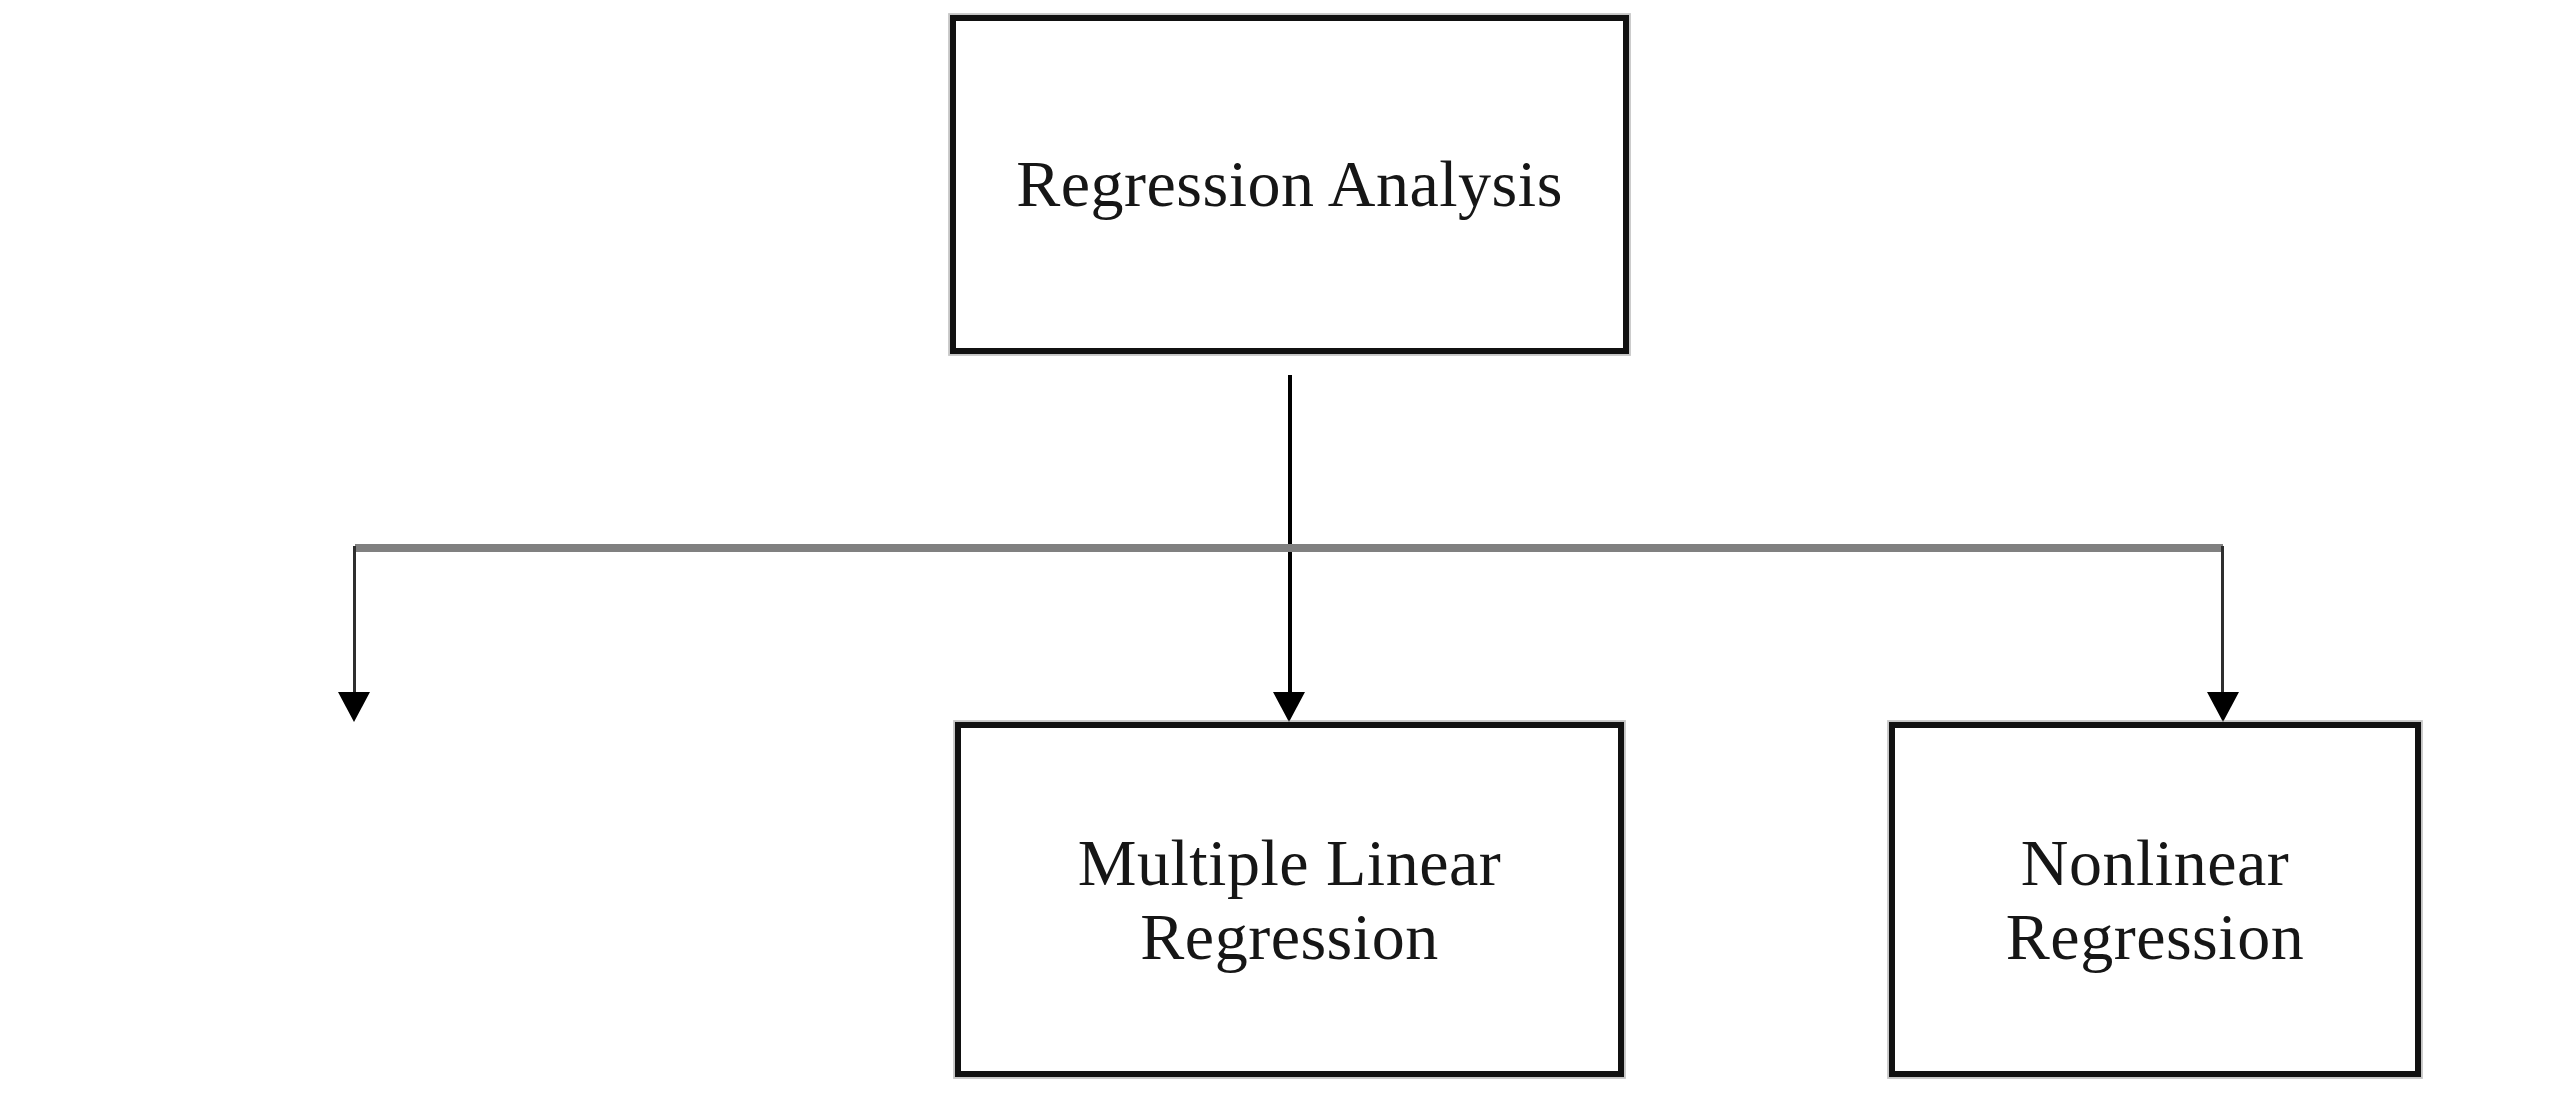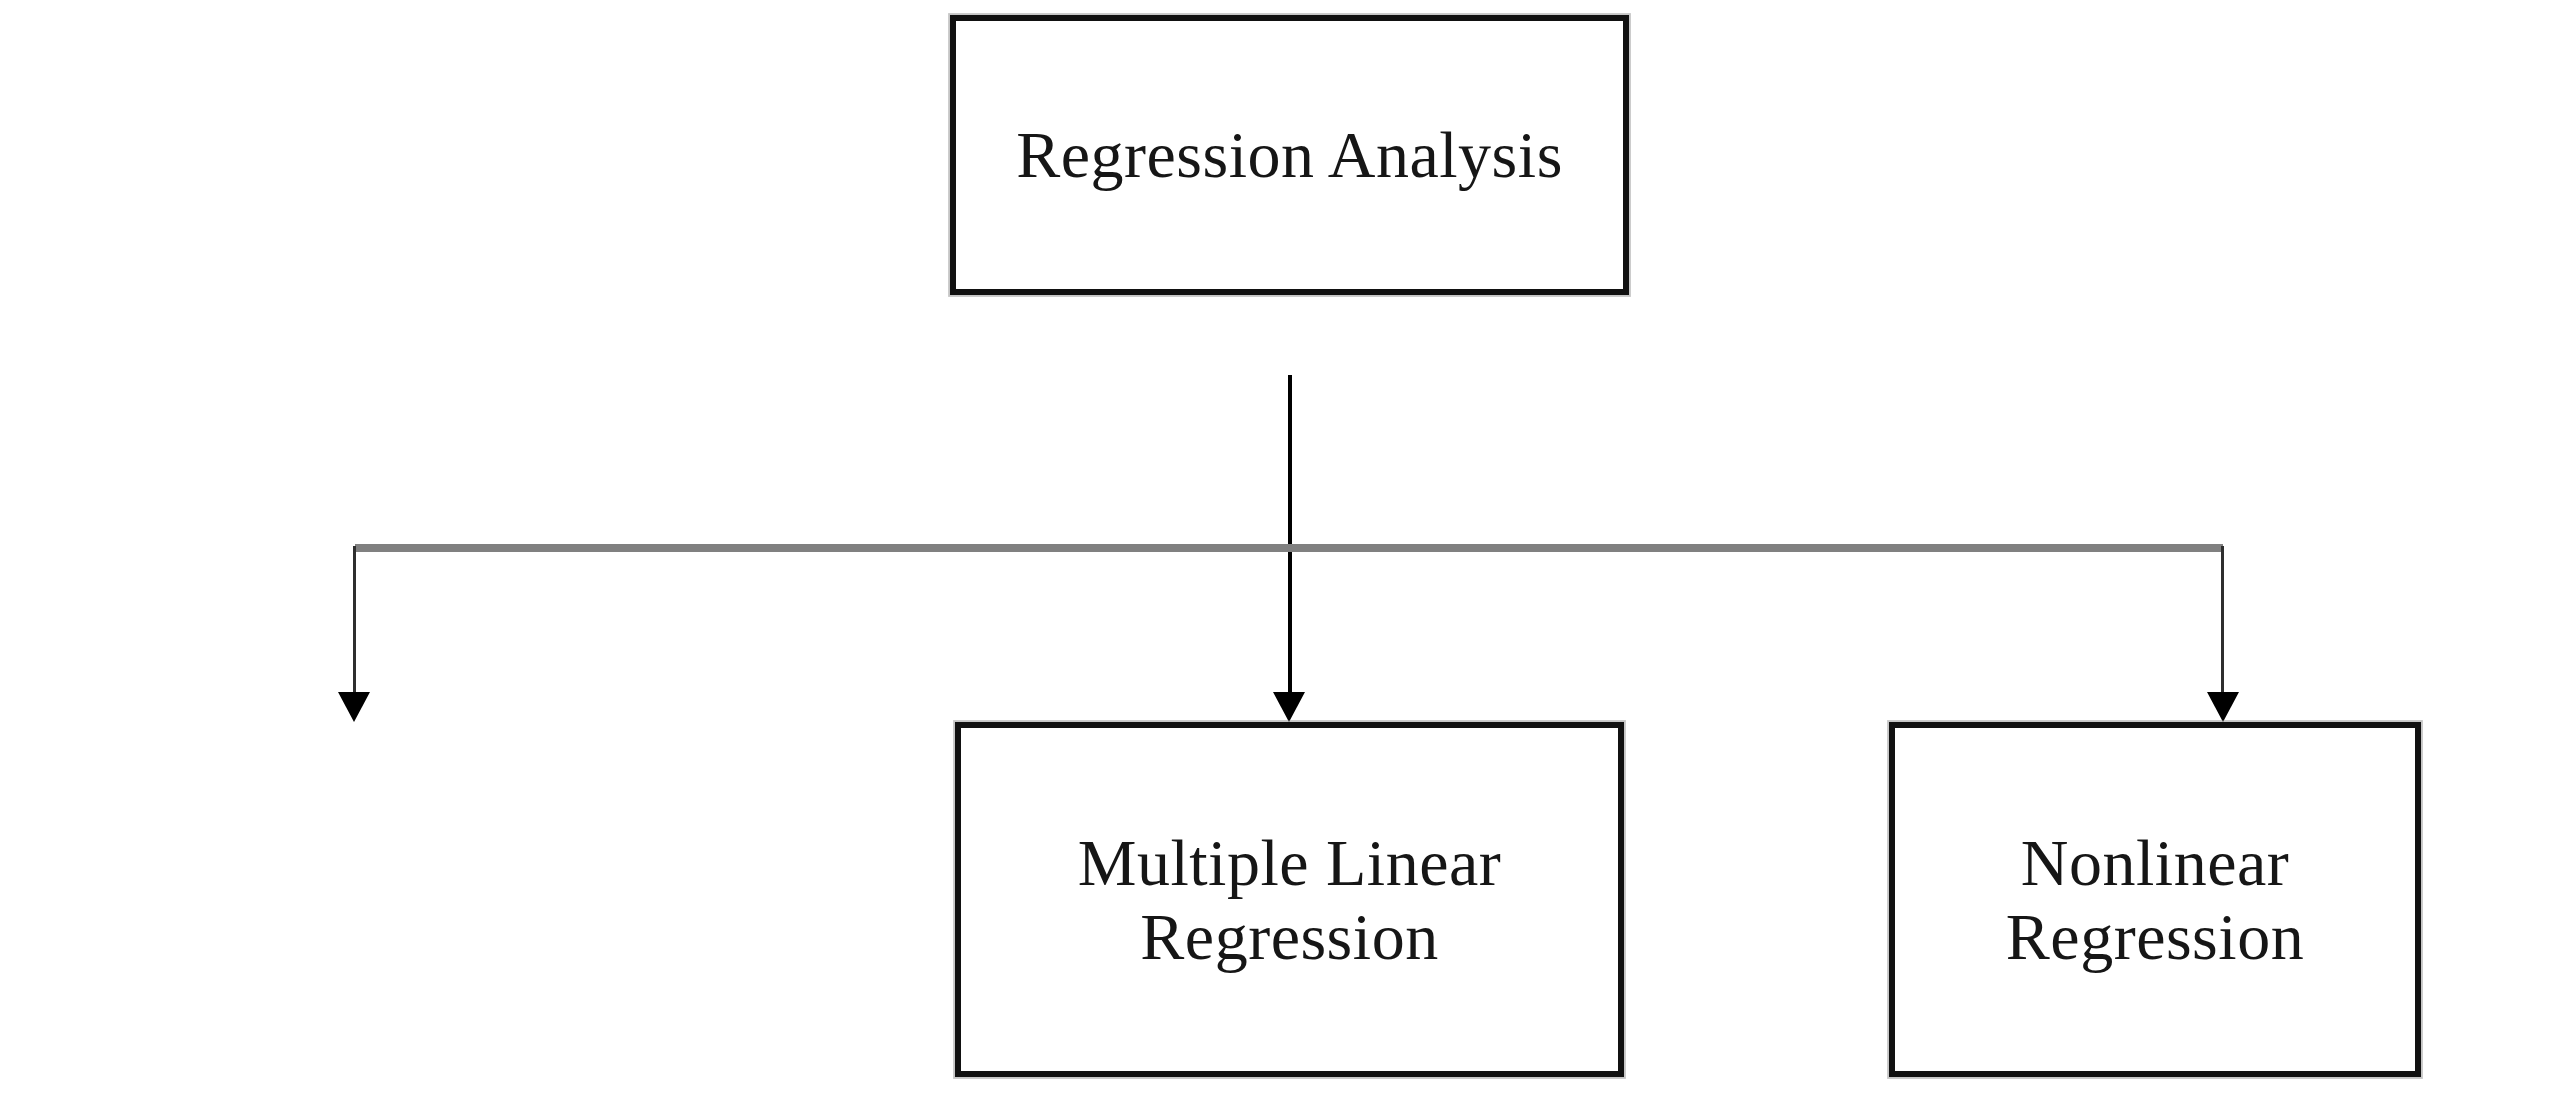--- a/index.html
+++ b/index.html
@@ -28,21 +28,21 @@
     box-shadow:0 0 0 1.9px rgba(128,128,128,0.45);
     display:flex;align-items:center;justify-content:center;
     text-align:center;
   }
   .node .label{
     color:var(--text);
     font-size:66px;
     line-height:1.12;
     letter-spacing:0.5px;
   }
-  .node-root  {left:950px; top:14.5px;  width:679px; height:280px;}
+  .node-root  {left:950px; top:14.5px;  width:679px; height:339px;}
   .node-left  {left:13.6px;  top:722px; width:682px; height:355px;}
   .node-mid   {left:955px; top:722px; width:669px; height:355px;}
   .node-right {left:1889px;top:722px; width:532px; height:355px;}
   .node-mid .label{max-width:485px;}
 
   .line{position:absolute;}
   .h-line{
     left:355px; top:544px; width:1868px; height:7.8px;
     background:var(--connector-horizontal);
   }

